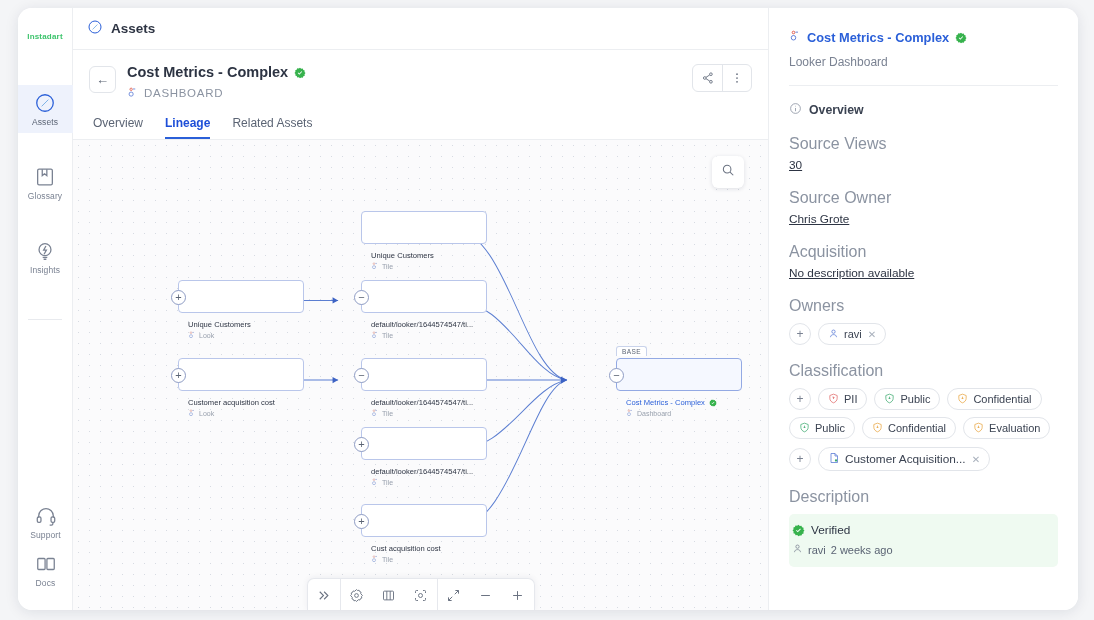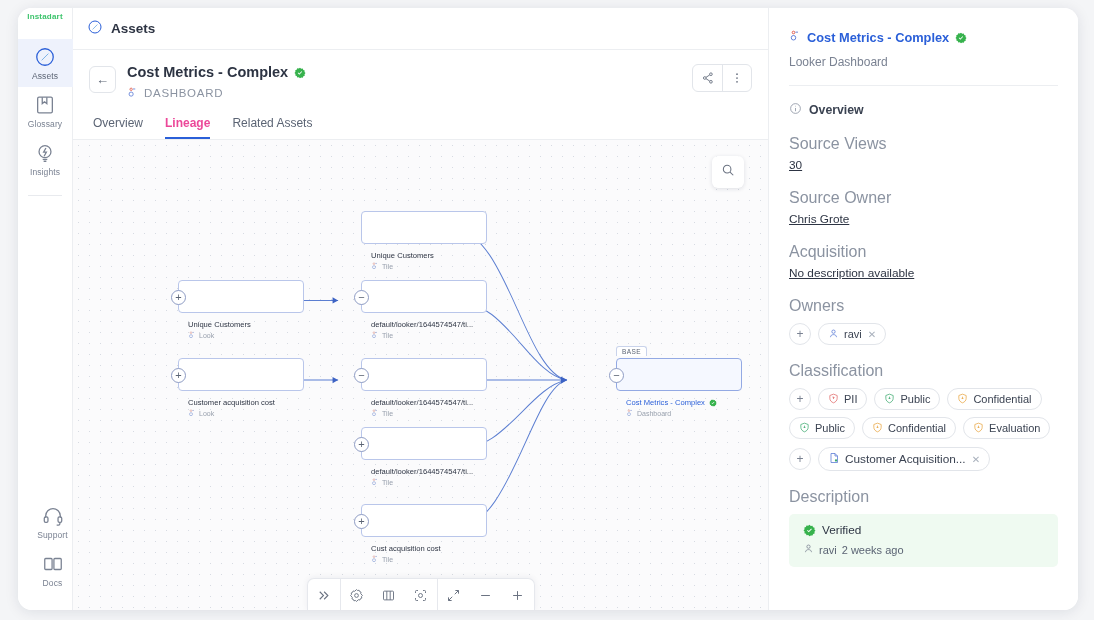--- a/index.html
+++ b/index.html
@@ -19,42 +19,43 @@
     overflow: hidden;
     display: flex;
   }
 
   
   .rail {
     width: 55px; flex: 0 0 55px;
     background: #ffffff;
     border-right: 1px solid #eceef1;
     display: flex; flex-direction: column; align-items: center;
-    padding-top: 4px;
+    padding-top: 24px;
     position: relative;
+    gap: 26px;
   }
   .brand {
     font-size: 8px; font-weight: bold; color: #3ec46d;
     letter-spacing: .2px; margin-bottom: 18px;
     white-space: nowrap;
   }
   .rail-item {
     width: 55px; padding: 7px 0 6px 0;
     display: flex; flex-direction: column; align-items: center;
     cursor: pointer;
   }
   .rail-item.active { background: #eef2fc; }
   .rail-item .lbl {
     font-size: 8.5px; color: #7a8292; margin-top: 3px; letter-spacing: .1px;
   }
   .rail-item.active .lbl { color: #5b6474; }
   .rail-sep {
     width: 34px; height: 1px; background: #e8eaee; margin: 12px 0 0 0;
   }
-  .rail-bottom { position: absolute; bottom: 16px; left: 7px; width: 55px; }
+  .rail-bottom { position: absolute; bottom: 16px; left: 0; width: 55px; }
   .ico { width: 22px; height: 22px; display:block; }
 
   
   .center { flex: 1 1 auto; display: flex; flex-direction: column; min-width: 0; position: relative; }
   .topbar {
     height: 42px; flex: 0 0 42px;
     border-bottom: 1px solid #eceef1;
     display: flex; align-items: center; gap: 8px;
     padding-left: 14px;
   }
@@ -74,21 +75,21 @@
   .asset-name { font-size: 14.5px; font-weight: bold; color: #2d3443; display:flex; align-items:center; gap:6px; }
   .asset-type { display:flex; align-items:center; gap: 6px; margin-top: 4px; }
   .asset-type .t { font-size: 11.5px; color: #8b93a1; letter-spacing: .7px; }
 
   .verified-badge {
     width: 12px; height: 12px; display:inline-block; flex:0 0 12px;
   }
 
   .tabs { display: flex; gap: 22px; margin-top: 14px; padding-left: 4px; }
   .tab { font-size: 12px; color: #5b6474; padding-bottom: 7px; cursor: pointer; }
-  .tab.active { color: #ec4899; font-weight: bold; border-bottom: 2px solid #2a5fd8; }
+  .tab.active { color: #1d4ed8; font-weight: bold; border-bottom: 2px solid #2a5fd8; }
 
   .head-actions {
     position: absolute; right: 16px; top: 14px;
     display: flex; border: 1px solid #e2e5ea; border-radius: 6px; overflow: hidden; background:#fff;
   }
   .head-actions > div {
     width: 29px; height: 26px; display:flex; align-items:center; justify-content:center; cursor:pointer;
   }
   .head-actions > div + div { border-left: 1px solid #e2e5ea; }
 
@@ -180,21 +181,21 @@
     cursor: pointer; height: 22px;
   }
   .chip .x { color: #a8b0bc; font-size: 10px; margin-left: 1px; }
   .add-chip {
     width: 22px; height: 22px; border: 1px solid #e2e5ea; border-radius: 50%;
     display:flex; align-items:center; justify-content:center;
     font-size: 12px; color: #7a8292; cursor: pointer; background:#fff;
   }
   .cert-box {
     margin-top: 8px; background: #effaf1; border-radius: 5px;
-    padding: 9px 11px 11px 14px;
+    padding: 9px 11px 11px 3px;
   }
   .cert-row1 { display:flex; align-items:center; gap:6px; font-size: 11.8px; color: #2d3443; }
   .cert-row2 { display:flex; align-items:center; gap:5px; margin-top: 6px; font-size: 11px; color: #5b6474; }
 </style>
 </head>
 <body>
 
 <div class="app-window">
 
   <div class="rail">

